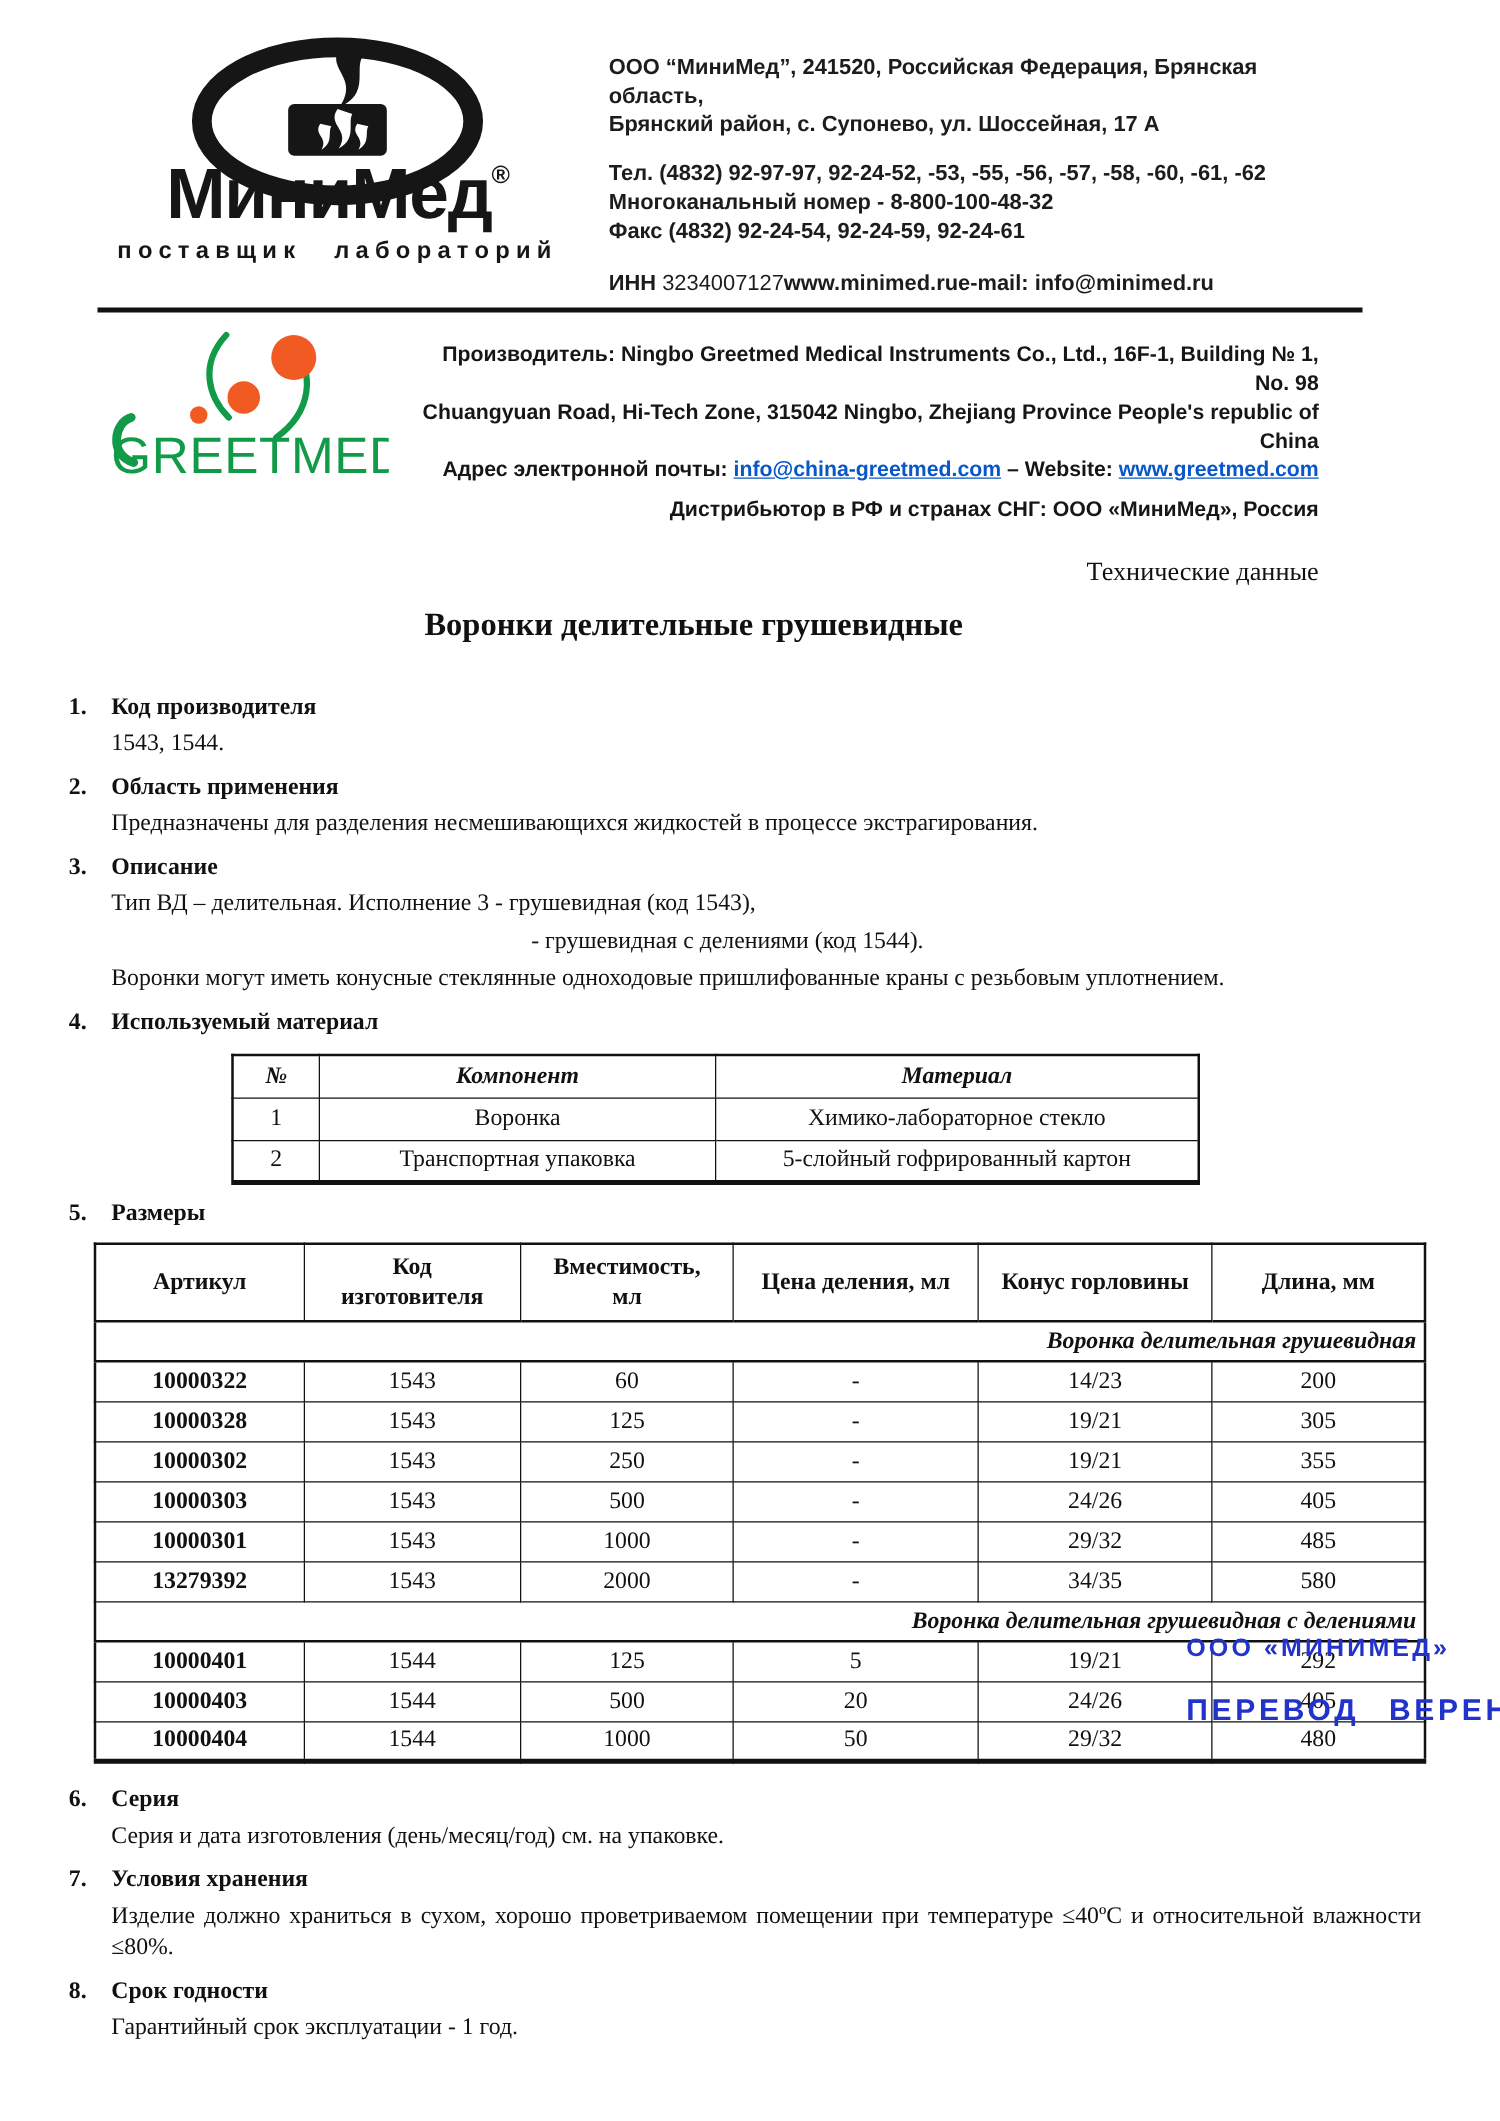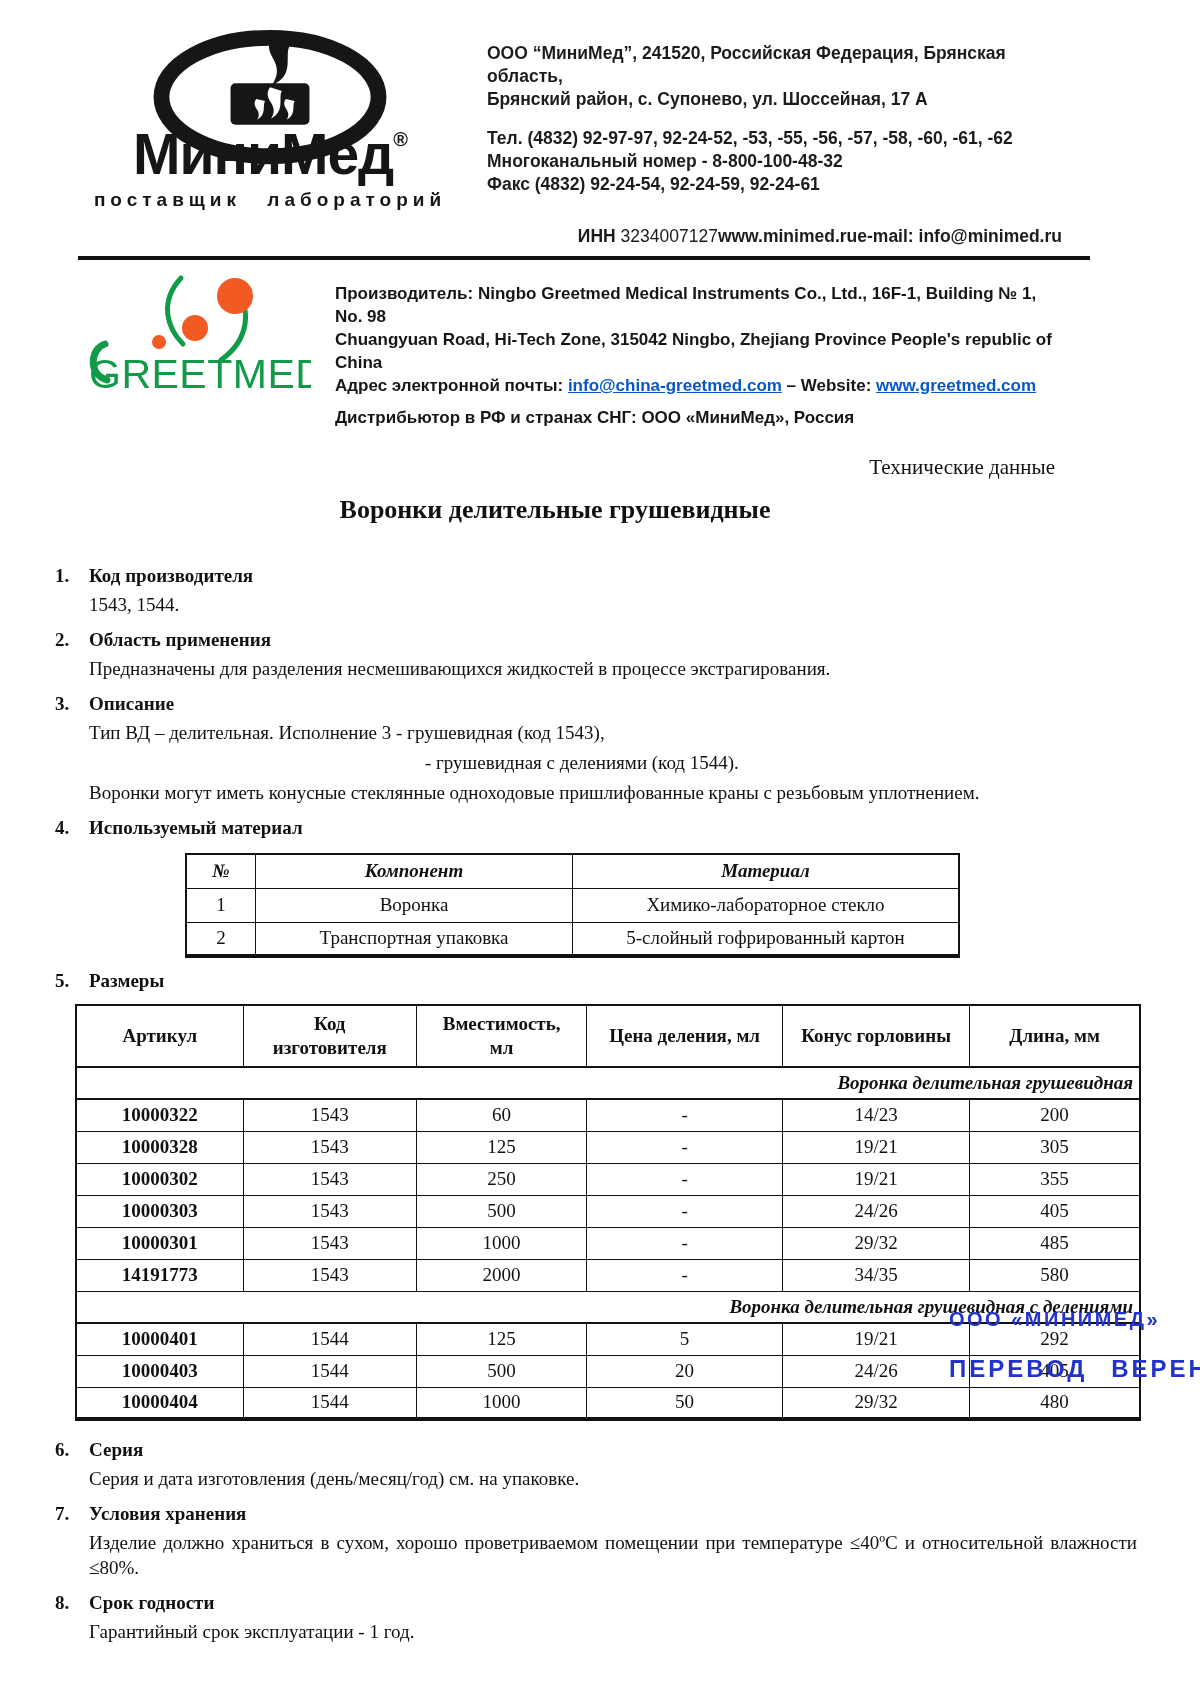--- a/index.html
+++ b/index.html
@@ -22,29 +22,29 @@
     font-family:"Liberation Sans", sans-serif; font-weight:bold;
     font-size:19px; color:#161616; letter-spacing:5px; word-spacing:16px;
     margin-top:6px; white-space:nowrap;
   }
   .header-right {
     margin-left:32px; padding-top:16px;
     font-family:"Liberation Sans", sans-serif; font-weight:bold;
     font-size:17.5px; line-height:23px; color:#1c1c1c; width:575px;
   }
   .hdr-gap { height:16px; }
-  .inn-row { display:flex; justify-content:flex-end; margin-top:29px; }
+  .inn-row { display:flex; justify-content:flex-start; margin-top:19px; }
   .inn-label { font-weight:bold; }
   .inn-value { font-weight:normal; }
   .divider { height:4px; background:#111; margin:8px 55px 0 23px; }
   
   .gm-row { display:flex; margin-top:6px; }
   .gm-logo { width:250px; padding-left:20px; }
   .gm-text {
-    width:720px; margin-left:30px; padding-top:16px; text-align:left;
+    width:720px; margin-left:30px; padding-top:16px; text-align:right;
     font-family:"Liberation Sans", sans-serif; font-weight:bold;
     font-size:17px; line-height:23px; color:#161616;
   }
   a.doc-link { color:#0757c9; text-decoration:underline; }
   .gm-distrib { margin-top:9px; }
   
   .subtitle {
     width:1000px; text-align:right; margin-top:26px;
     font-weight:normal; font-size:21px;
   }
@@ -269,21 +269,21 @@
           </tr>
           <tr>
             <td class="art">10000301</td>
             <td>1543</td>
             <td>1000</td>
             <td>-</td>
             <td>29/32</td>
             <td>485</td>
           </tr>
           <tr>
-            <td class="art">14191773</td>
+            <td class="art">13279392</td>
             <td>1543</td>
             <td>2000</td>
             <td>-</td>
             <td>34/35</td>
             <td>580</td>
           </tr>
           <tr class="group-row">
             <td colspan="6">Воронка делительная грушевидная с делениями</td>
           </tr>
           <tr>

